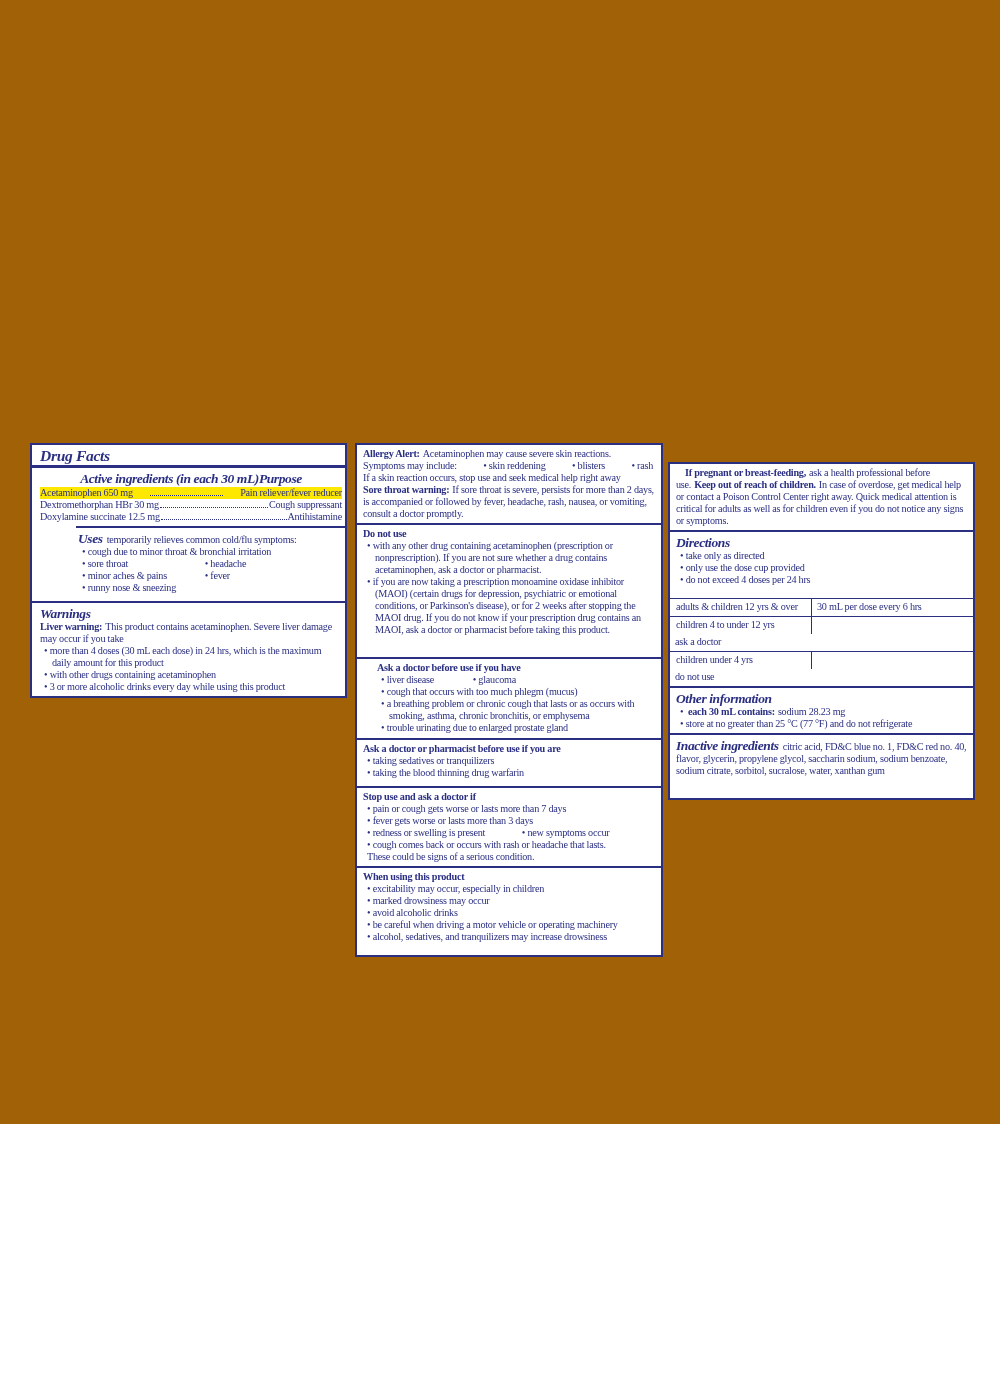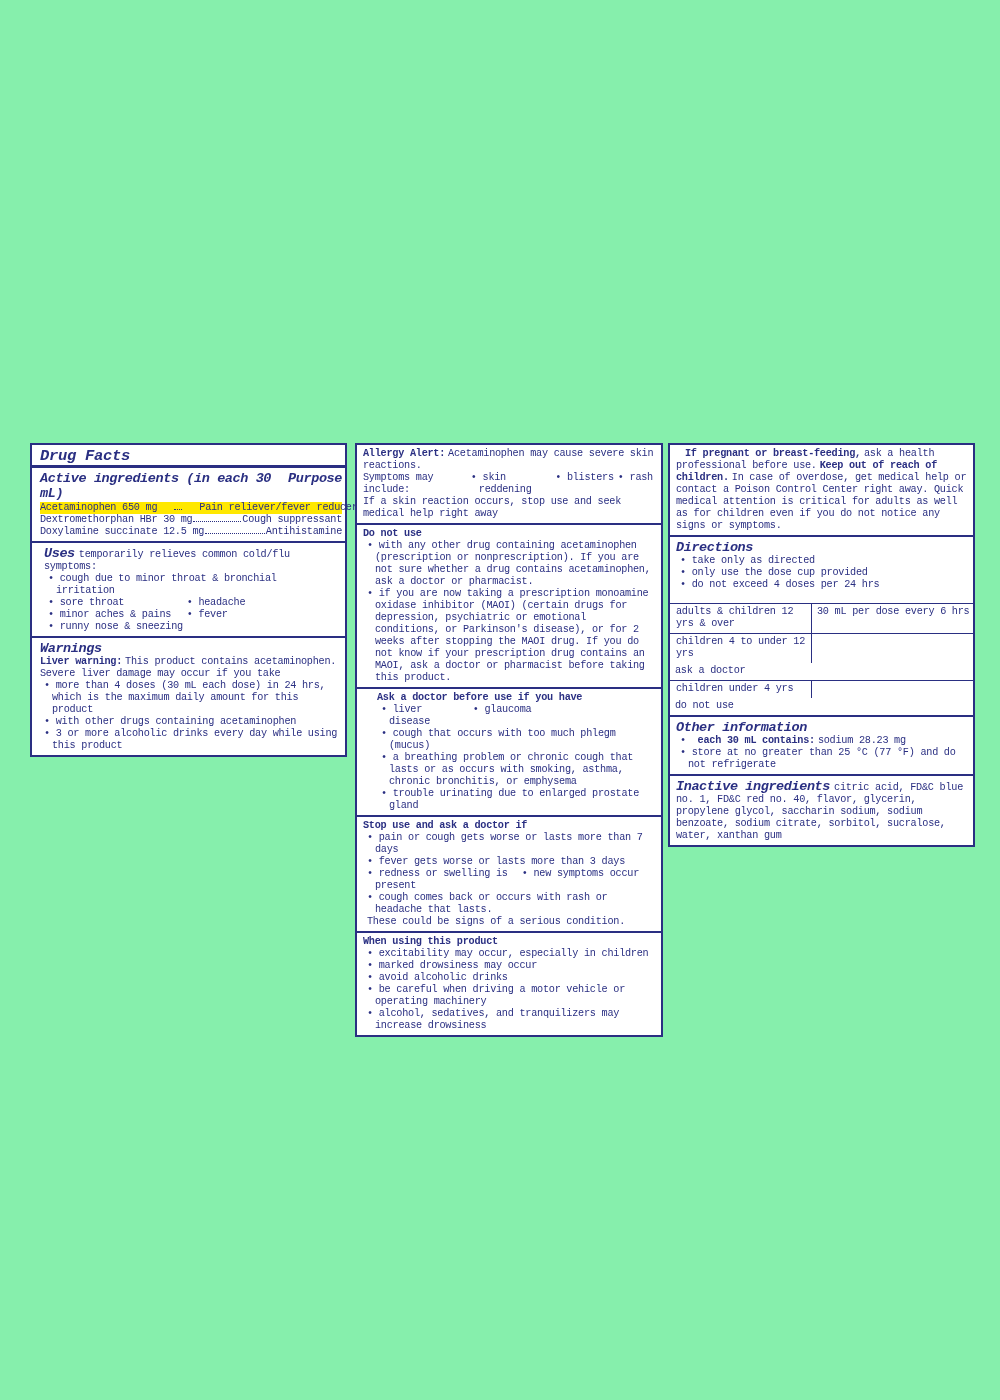--- a/index.html
+++ b/index.html
@@ -1,45 +1,45 @@
 <!DOCTYPE html>
 <html><head>
 <meta charset="utf-8">
 <style>
   html,body { margin:0; padding:0; background:#ffffff; }
   .page {
-    position:relative; width:1000px; height:1400px; background:#86efac;
-    font-family:Liberation Mono, monospace; color:#2a2f82;
+    position:relative; width:1000px; height:1124px; background:#a16207;
+    font-family:Liberation Serif, serif; color:#2a2f82;
   }
   * { box-sizing:border-box; }
   .box { position:absolute; border:2px solid #2a2f82; background:#fff; }
   .col-left  { left:30px;  top:443px; width:317px; min-height:252px; }
   .col-mid   { left:355px; top:443px; width:308px; min-height:514px; }
-  .col-right { left:668px; top:443px; width:307px; min-height:287px; }
+  .col-right { left:668px; top:462px; width:307px; min-height:287px; }
 
   .sec { padding:3px 6px; }
   .sec + .sec { border-top:2px solid #2a2f82; }
 
   .t  { font-size:10.2px; line-height:12px; letter-spacing:-0.25px; }
   .h1 { font-size:15.5px; line-height:16px; font-weight:700; font-style:italic; letter-spacing:-0.3px; }
   .h2 { font-size:13.5px; line-height:15px; font-weight:700; font-style:italic; letter-spacing:-0.4px; }
   .h3 { font-weight:700; }
   .runin { margin-right:3px; }
   .runin-h { margin-right:4px; }
 
   .bl { padding-left:12px; text-indent:-8px; }
   .bl::before { content:"\2022\00a0"; }
   .cols { display:flex; }
   .cols .bl { flex:none; }
   .w47 { width:47%; } .w31 { width:33%; } .w52 { width:53%; }
   .note { padding-left:4px; }
 
   .sec-title  { min-height:20px; padding:3px 6px 1px 8px; }
   .sec-active { min-height:58px; border-top-width:3px !important; padding-left:8px; padding-right:3px; }
-  .sec-uses   { min-height:75px; padding-left:12px; }
+  .sec-uses   { min-height:75px; padding-left:2px;margin-left:44px; }
   .sec-warn   { min-height:92px; padding-left:8px; }
 
   .sec-allergy { min-height:78px; }
   .sec-dnu     { min-height:134px; }
   .sec-ask1    { min-height:81px;padding-left:20px; }
   .sec-ask2    { min-height:48px; }
   .sec-stop    { min-height:74px; }
   .sec-when    { min-height:89px; }
 
   .sec-preg     { min-height:65px; }
@@ -126,39 +126,47 @@
       <div class="t">
         <span class="h3 runin">Allergy Alert:</span><span>Acetaminophen may cause severe skin reactions.</span>
       </div>
       <div class="t sym">
         <span>Symptoms may include:</span>
         <span class="bl">skin reddening</span>
         <span class="bl">blisters</span>
         <span class="bl">rash</span>
       </div>
       <div class="t">If a skin reaction occurs, stop use and seek medical help right away</div>
+      <div class="t">
+        <span class="h3 runin">Sore throat warning:</span><span>If sore throat is severe, persists for more than 2 days, is accompanied or followed by fever, headache, rash, nausea, or vomiting, consult a doctor promptly.</span>
+      </div>
     </div>
 
     <div class="sec sec-dnu">
       <div class="t h3">Do not use</div>
       <div class="t bl">with any other drug containing acetaminophen (prescription or nonprescription). If you are not sure whether a drug contains acetaminophen, ask a doctor or pharmacist.</div>
       <div class="t bl">if you are now taking a prescription monoamine oxidase inhibitor (MAOI) (certain drugs for depression, psychiatric or emotional conditions, or Parkinson's disease), or for 2 weeks after stopping the MAOI drug. If you do not know if your prescription drug contains an MAOI, ask a doctor or pharmacist before taking this product.</div>
     </div>
 
     <div class="sec sec-ask1">
       <div class="t h3">Ask a doctor before use if you have</div>
       <div class="t cols">
         <span class="bl w31">liver disease</span>
         <span class="bl">glaucoma</span>
       </div>
       <div class="t bl">cough that occurs with too much phlegm (mucus)</div>
       <div class="t bl">a breathing problem or chronic cough that lasts or as occurs with smoking, asthma, chronic bronchitis, or emphysema</div>
       <div class="t bl">trouble urinating due to enlarged prostate gland</div>
     </div>
 
+    <div class="sec sec-ask2">
+      <div class="t h3">Ask a doctor or pharmacist before use if you are</div>
+      <div class="t bl">taking sedatives or tranquilizers</div>
+      <div class="t bl">taking the blood thinning drug warfarin</div>
+    </div>
 
     <div class="sec sec-stop">
       <div class="t h3">Stop use and ask a doctor if</div>
       <div class="t bl">pain or cough gets worse or lasts more than 7 days</div>
       <div class="t bl">fever gets worse or lasts more than 3 days</div>
       <div class="t cols">
         <span class="bl w52">redness or swelling is present</span>
         <span class="bl">new symptoms occur</span>
       </div>
       <div class="t bl">cough comes back or occurs with rash or headache that lasts.</div>

